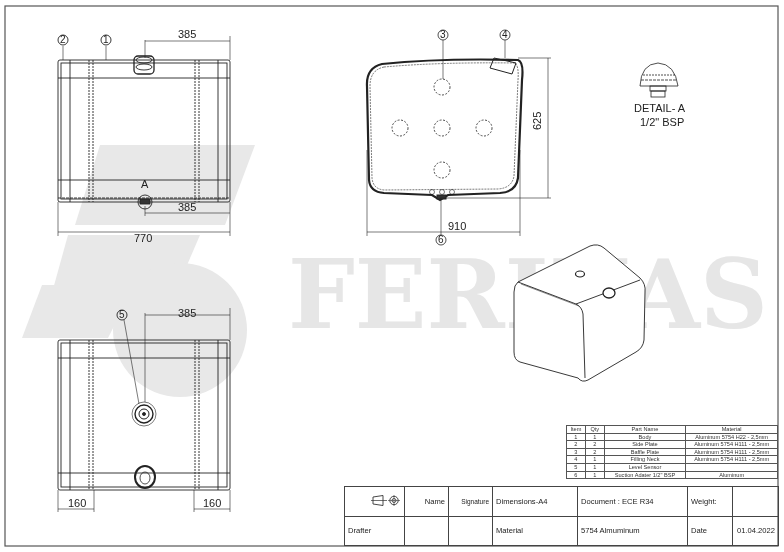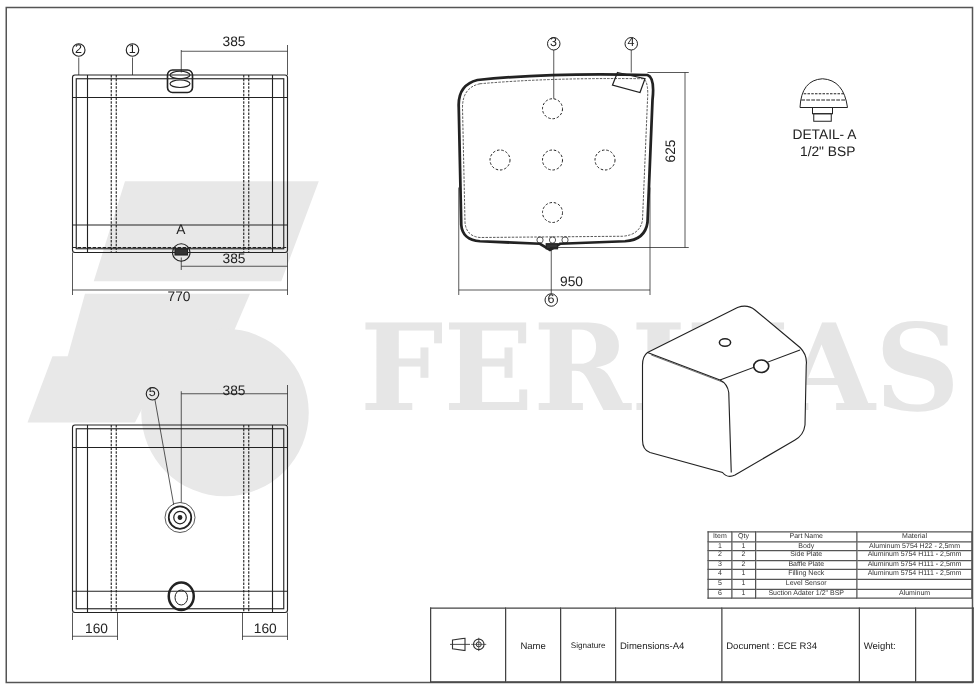--- a/index.html
+++ b/index.html
@@ -7,21 +7,21 @@
   #sheet{position:absolute;left:0;top:0;width:784px;height:552px;}
   .lbl{position:absolute;font-size:11px;color:#222;white-space:nowrap;line-height:1;}
   .callout{font-size:10px;}
   .detail-text{font-size:11px;text-align:left;}
   
   #parts{position:absolute;left:566px;top:425px;width:212px;border-collapse:collapse;font-size:5.6px;color:#333;}
   #parts td{border:1px solid #555;padding:0;height:6.6px;line-height:6.6px;text-align:center;white-space:nowrap;overflow:hidden;}
   
   #tb{position:absolute;left:344px;top:486px;width:434px;height:60px;border-collapse:collapse;font-size:7.6px;color:#222;table-layout:fixed;}
   #tb td{border:1px solid #444;padding:0 3px;height:14px;white-space:nowrap;overflow:hidden;}
-  #tb td.c{text-align:center;}
+  #tb td.c{text-align:right;}
 </style>
 </head>
 <body>
 
 <svg id="sheet" width="784" height="552" viewBox="0 0 784 552">
   <defs>
     <pattern id="dash" width="4" height="4" patternUnits="userSpaceOnUse">
         <rect width="2" height="4" fill="#333"></rect>
       </pattern>
   </defs>
@@ -164,21 +164,21 @@
 <span class="lbl callout" style="left:103px;top:35px;">1</span>
 <span class="lbl" style="left:178px;top:29px;">385</span>
 <span class="lbl" style="left:141px;top:179px;">A</span>
 <span class="lbl" style="left:178px;top:202px;">385</span>
 <span class="lbl" style="left:134px;top:233px;">770</span>
 
 <span class="lbl callout" style="left:440px;top:30px;">3</span>
 <span class="lbl callout" style="left:502px;top:30px;">4</span>
 <span class="lbl callout" style="left:438px;top:235px;">6</span>
 <span class="lbl" style="left:532px;top:118px;transform:rotate(-90deg);transform-origin:left top;top:130px;">625</span>
-<span class="lbl" style="left:448px;top:221px;">950</span>
+<span class="lbl" style="left:448px;top:221px;">910</span>
 
 <span class="lbl detail-text" style="left:634px;top:103px;">DETAIL- A</span>
 <span class="lbl detail-text" style="left:640px;top:117px;">1/2" BSP</span>
 
 <span class="lbl callout" style="left:119px;top:310px;">5</span>
 <span class="lbl" style="left:178px;top:308px;">385</span>
 <span class="lbl" style="left:68px;top:498px;">160</span>
 <span class="lbl" style="left:203px;top:498px;">160</span>
 
 <table id="parts">
@@ -256,14 +256,23 @@
         <line x1="23" y1="0" x2="23" y2="11" stroke="#333" stroke-width="0.6"></line>
       </svg>
     </td>
     <td class="c">Name</td>
     <td class="c" style="font-size:6.5px;">Signature</td>
     <td>Dimensions-A4</td>
     <td>Document : ECE R34</td>
     <td>Weight:</td>
     <td class="c"></td>
   </tr>
+  <tr>
+    <td>Drafter</td>
+    <td></td>
+    <td></td>
+    <td>Material</td>
+    <td>5754 Almuminum</td>
+    <td>Date</td>
+    <td class="c">01.04.2022</td>
+  </tr>
 </tbody>
   </table>
 
 </body></html>

